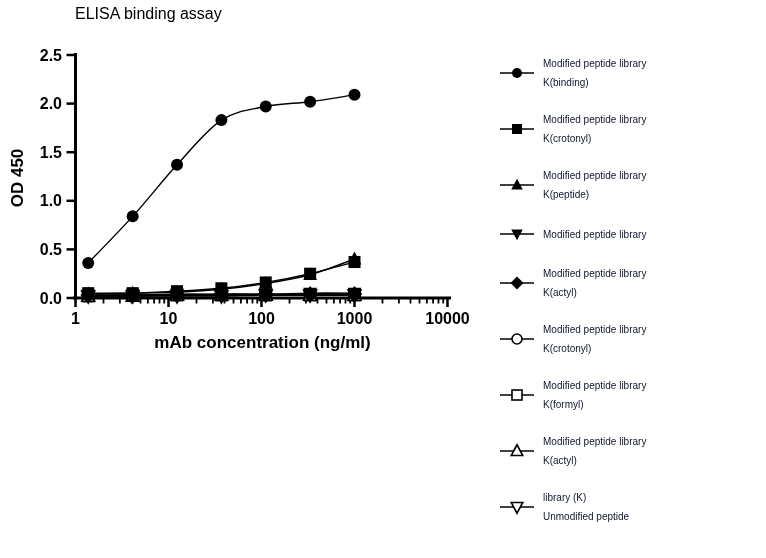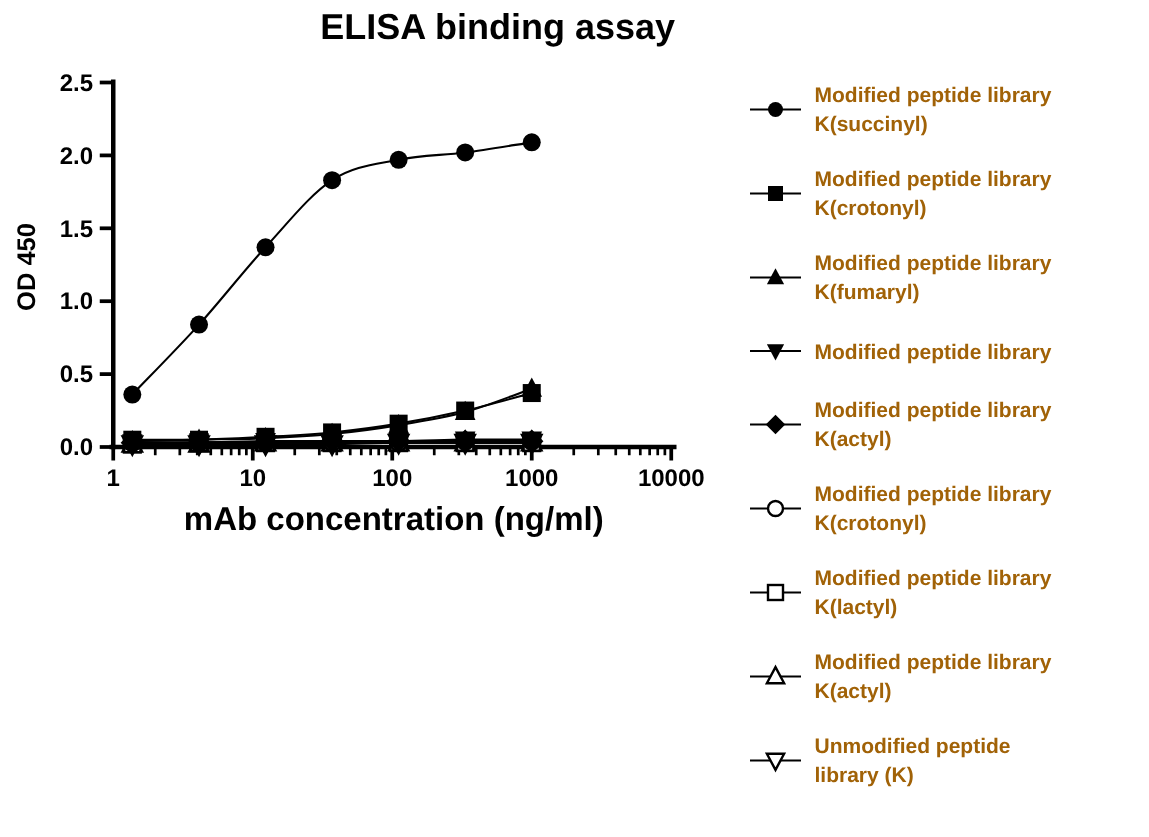--- a/index.html
+++ b/index.html
@@ -1,37 +1,37 @@
 <!DOCTYPE html>
 <html><head>
 <meta charset="utf-8">
 <style>
   html,body{margin:0;padding:0;background:#fff;}
   #canvas{
     position:relative;width:766px;height:558px;background:#fff;overflow:hidden;
     font-family:"Liberation Sans",sans-serif;color:#000;
   }
   .title{
-    position:absolute;left:75px;top:5px;width:375px;text-align:right;
-    font-size:24px;font-weight:bold;white-space:nowrap;
+    position:absolute;left:75px;top:5px;width:375px;text-align:left;
+    font-size:16px;font-weight:normal;white-space:nowrap;
   }
   .ylabel{
     position:absolute;left:18px;top:178px;transform:translate(-50%,-50%) rotate(-90deg);
     font-size:17px;font-weight:bold;white-space:nowrap;
   }
   .xlabel{
     position:absolute;left:75px;top:333px;width:375px;text-align:center;
-    font-size:22px;font-weight:bold;white-space:nowrap;
+    font-size:17px;font-weight:bold;white-space:nowrap;
   }
   #plot{position:absolute;left:0;top:0;}
   #plot text{font-family:"Liberation Sans",sans-serif;font-weight:bold;font-size:16px;fill:#000;}
   .legend{position:absolute;left:499px;top:54px;width:260px;}
   .legend-item{display:flex;align-items:center;margin-bottom:18px;}
   .legend-item .legend-marker{flex:0 0 36px;margin-right:8px;}
-  .legend-text{font-size:14px;line-height:19px;color:#a16207;font-weight:bold;}
+  .legend-text{font-size:10px;line-height:19px;color:#0f172a;}
 </style>
 </head>
 <body>
 
 <div id="canvas">
 
   <div class="title">ELISA binding assay</div>
   <div class="ylabel">OD 450</div>
 
   <svg id="plot" width="500" height="400" viewBox="0 0 500 400">
@@ -168,41 +168,41 @@
   <div class="xlabel">mAb concentration (ng/ml)</div>
 
   <div class="legend">
     <div class="legend-item">
       <svg class="legend-marker" width="36" height="24" viewBox="0 0 36 24">
           <line x1="1" y1="12" x2="35" y2="12" stroke="#000" stroke-width="1.3"></line>
           <circle cx="18" cy="12" r="5" fill="#000"></circle>
         </svg>
       <div class="legend-text">
         <div>Modified peptide library</div>
-        <div>K(succinyl)</div>
+        <div>K(binding)</div>
       </div>
     </div>
     <div class="legend-item">
       <svg class="legend-marker" width="36" height="24" viewBox="0 0 36 24">
           <line x1="1" y1="12" x2="35" y2="12" stroke="#000" stroke-width="1.3"></line>
           <rect x="13" y="7" width="10" height="10" fill="#000"></rect>
         </svg>
       <div class="legend-text">
         <div>Modified peptide library</div>
         <div>K(crotonyl)</div>
       </div>
     </div>
     <div class="legend-item">
       <svg class="legend-marker" width="36" height="24" viewBox="0 0 36 24">
           <line x1="1" y1="12" x2="35" y2="12" stroke="#000" stroke-width="1.3"></line>
           <polygon points="18,5.75 12.25,16.5 23.75,16.5" fill="#000"></polygon>
         </svg>
       <div class="legend-text">
         <div>Modified peptide library</div>
-        <div>K(fumaryl)</div>
+        <div>K(peptide)</div>
       </div>
     </div>
     <div class="legend-item">
       <svg class="legend-marker" width="36" height="24" viewBox="0 0 36 24">
           <line x1="1" y1="12" x2="35" y2="12" stroke="#000" stroke-width="1.3"></line>
           <polygon points="18,18.25 12.25,7.5 23.75,7.5" fill="#000"></polygon>
         </svg>
       <div class="legend-text">
         <div>Modified peptide library</div>
       </div>
@@ -227,37 +227,37 @@
         <div>K(crotonyl)</div>
       </div>
     </div>
     <div class="legend-item">
       <svg class="legend-marker" width="36" height="24" viewBox="0 0 36 24">
           <line x1="1" y1="12" x2="35" y2="12" stroke="#000" stroke-width="1.3"></line>
           <rect x="13" y="7" width="10" height="10" fill="#fff" stroke="#000" stroke-width="1.6"></rect>
         </svg>
       <div class="legend-text">
         <div>Modified peptide library</div>
-        <div>K(lactyl)</div>
+        <div>K(formyl)</div>
       </div>
     </div>
     <div class="legend-item">
       <svg class="legend-marker" width="36" height="24" viewBox="0 0 36 24">
           <line x1="1" y1="12" x2="35" y2="12" stroke="#000" stroke-width="1.3"></line>
           <polygon points="18,5.75 12.25,16.5 23.75,16.5" fill="#fff" stroke="#000" stroke-width="1.6"></polygon>
         </svg>
       <div class="legend-text">
         <div>Modified peptide library</div>
         <div>K(actyl)</div>
       </div>
     </div>
     <div class="legend-item">
       <svg class="legend-marker" width="36" height="24" viewBox="0 0 36 24">
           <line x1="1" y1="12" x2="35" y2="12" stroke="#000" stroke-width="1.3"></line>
           <polygon points="18,18.25 12.25,7.5 23.75,7.5" fill="#fff" stroke="#000" stroke-width="1.6"></polygon>
         </svg>
       <div class="legend-text">
+        <div>library (K)</div>
         <div>Unmodified peptide</div>
-        <div>library (K)</div>
       </div>
     </div>
   </div>
 </div>
 
 </body></html>

